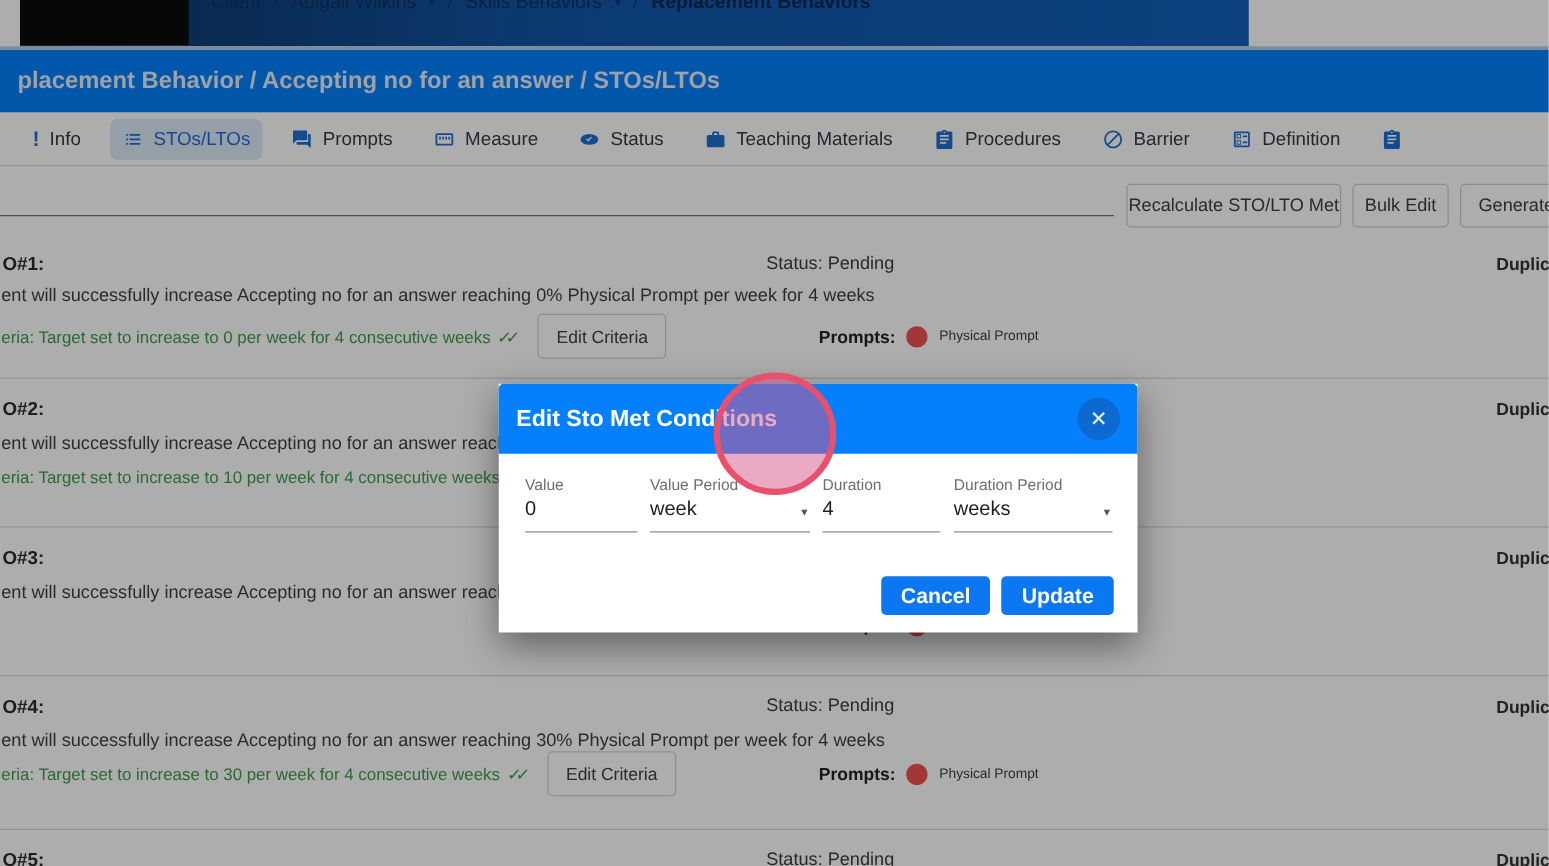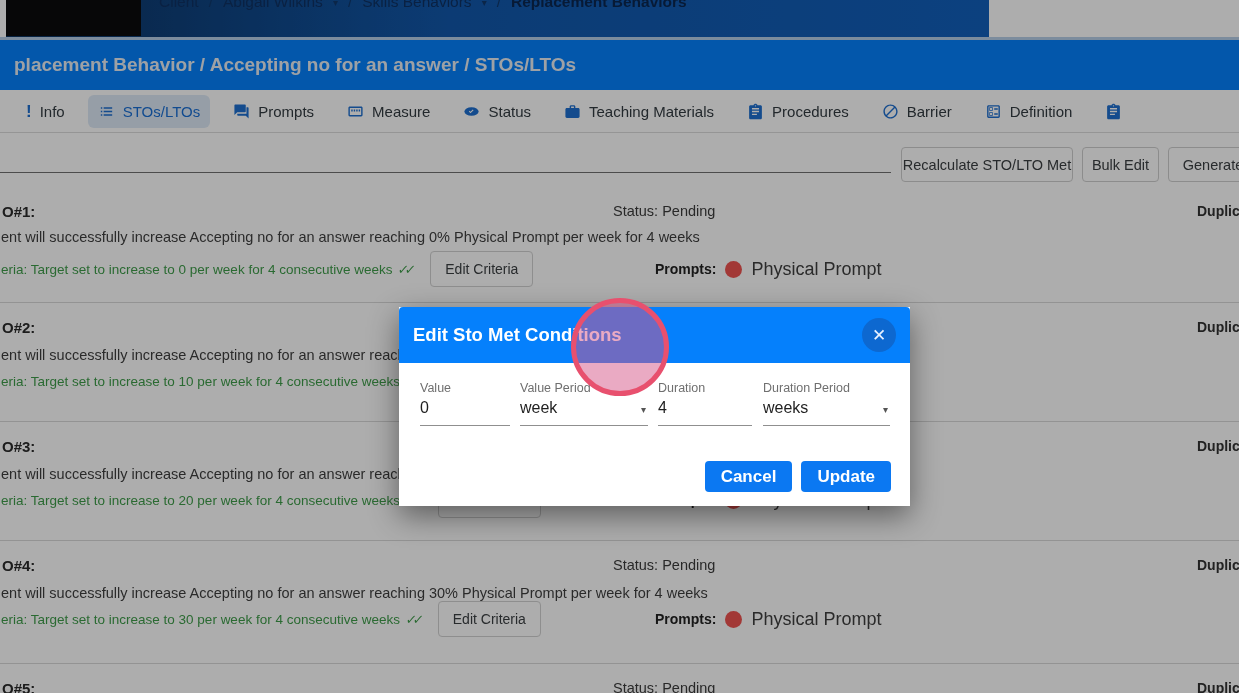--- a/index.html
+++ b/index.html
@@ -1,21 +1,21 @@
 <!DOCTYPE html>
 <html><head>
 <meta charset="utf-8">
 <style>
   html,body{margin:0;padding:0;}
   body{
     width:1239px;height:693px;overflow:hidden;position:relative;
     font-family:"Liberation Sans",sans-serif;background:#ffffff;
   }
   
-  .topbar{position:absolute;left:6px;top:0;width:983px;height:37px;overflow:hidden;
+  .topbar{position:absolute;left:16px;top:0;width:983px;height:37px;overflow:hidden;
     background:linear-gradient(90deg,#0d335f 0%,#1258ab 45%,#1360bc 100%);}
   .breadcrumb{position:absolute;left:153px;top:-7px;display:flex;align-items:center;gap:10px;
     font-size:15.5px;color:#0f3263;white-space:nowrap;}
   .breadcrumb .sep{color:#11386b;}
   .breadcrumb .caret{font-size:10px;color:#11386b;}
   .breadcrumb .bc-active{font-weight:bold;color:#0b2750;}
   .black-box{position:absolute;left:0;top:0;width:135px;height:36px;background:#0b0b0c;}
   .avatar-back{position:absolute;left:1184px;top:-20px;width:34px;height:34px;border-radius:50%;background:#0f3a5e;}
   .avatar{position:absolute;left:1204px;top:-22px;width:37px;height:37px;border-radius:50%;background:#17605e;}
   .gray-strip{position:absolute;left:0;top:37px;width:1239px;height:3px;background:#b7cfe8;}
@@ -48,21 +48,21 @@
   .sto-row .dup{position:absolute;left:1197px;top:16px;font-size:14px;font-weight:600;color:#333;white-space:nowrap;}
   .sto-row .desc{position:absolute;left:1px;top:44px;font-size:14.5px;color:#3f3f3f;white-space:nowrap;}
   .crit-row{position:absolute;left:1px;top:60px;height:36px;display:flex;align-items:center;justify-content:space-between;}
   .criteria{font-size:13.5px;color:#3f9d4a;white-space:nowrap;}
   .dbl-check{margin-left:6px;font-size:13px;color:#3f9d4a;letter-spacing:-4px;transform:skewX(-8deg);display:inline-block;}
   .edit-btn{margin-left:18px;padding:0 14px;height:36px;background:transparent;border:1px solid #d2d2d2;
     border-radius:4px;font-size:14px;color:#3c4043;font-family:inherit;white-space:nowrap;}
   .prompts{position:absolute;left:655px;top:60px;height:36px;display:flex;align-items:center;gap:9px;}
   .prompts .plabel{font-size:14px;font-weight:bold;color:#222;}
   .dot{width:17px;height:17px;border-radius:50%;background:#ef5350;flex:none;}
-  .prompts .pname{font-size:18px;color:#3f3f3f;}
+  .prompts .pname{font-size:11px;color:#3f3f3f;}
   .sto-row.first{height:107px;}
   .sto-row.first .num,.sto-row.first .status,.sto-row.first .dup{top:8px;}
   .sto-row.first .desc{top:34px;}
   .sto-row.first .crit-row,.sto-row.first .prompts{top:56px;}
   .sto-row.last{height:33px;border-bottom:none;}
   
   .backdrop{position:absolute;left:0;top:0;width:1239px;height:693px;background:rgba(0,0,0,0.32);z-index:50;}
   .modal{position:absolute;left:399px;top:307px;width:511px;z-index:60;background:#fff;border-radius:0;
     box-shadow:0 10px 28px rgba(0,0,0,0.45);}
   .modal-header{height:56px;background:#0580fc;border-radius:4px 4px 0 0;display:flex;align-items:center;padding:0 14px;}
@@ -212,25 +212,20 @@
       <span class="dot"></span>
       <span class="pname">Physical Prompt</span>
     </div>
   </div>
 
   <div class="sto-row">
     <div class="num">O#3:</div>
     <div class="status">Status: Pending</div>
     <div class="dup">Duplicate</div>
     <div class="desc">ent will successfully increase Accepting no for an answer reaching 20% Physical Prompt per week for 4 weeks</div>
-    <div class="crit-row">
-      <span class="criteria">eria: Target set to increase to 20 per week for 4 consecutive weeks</span>
-      <span class="dbl-check">✓✓</span>
-      <button class="edit-btn">Edit Criteria</button>
-    </div>
     <div class="prompts">
       <span class="plabel">Prompts:</span>
       <span class="dot"></span>
       <span class="pname">Physical Prompt</span>
     </div>
   </div>
 
   <div class="sto-row" style="height:122px;">
     <div class="num">O#4:</div>
     <div class="status">Status: Pending</div>

